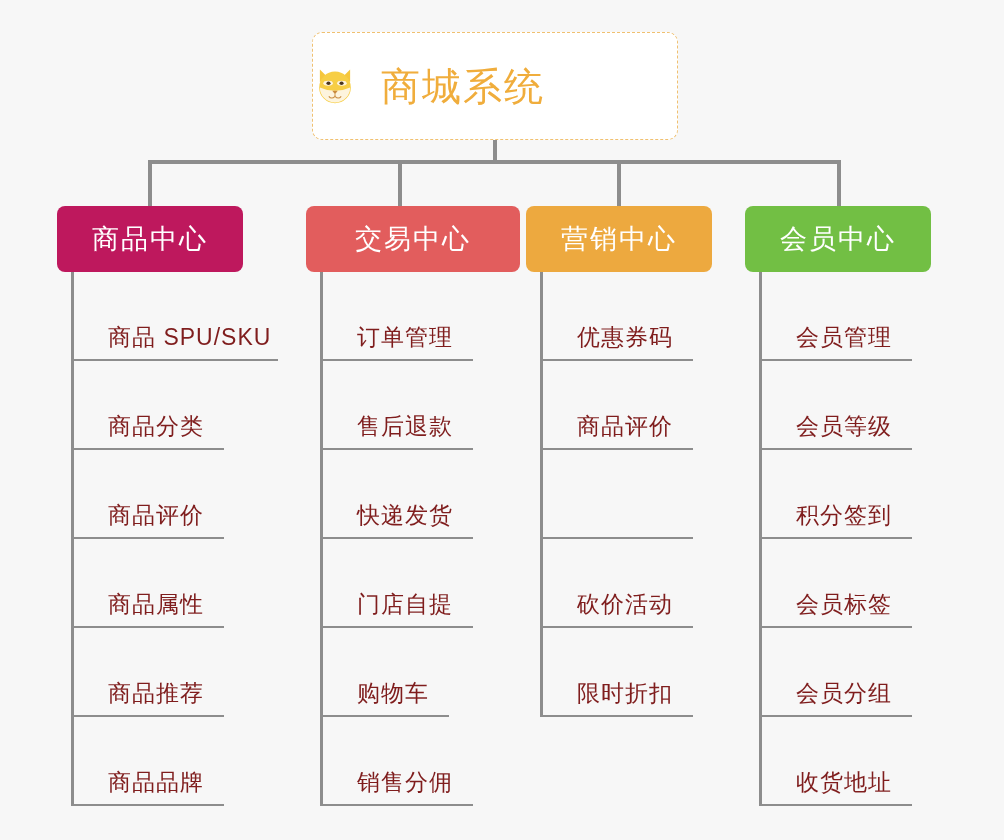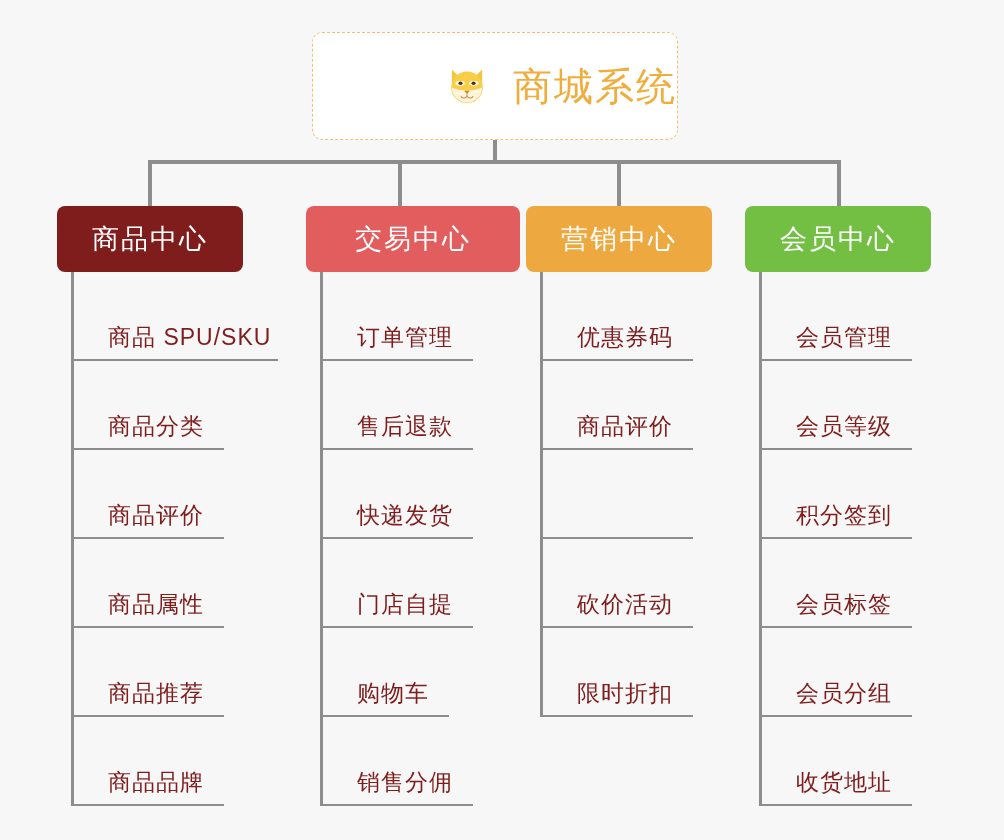--- a/index.html
+++ b/index.html
@@ -27,21 +27,21 @@
     left: 312px;
     top: 32px;
     width: 366px;
     height: 108px;
     box-sizing: border-box;
     background: #ffffff;
     border: 1px dashed #f0c070;
     border-radius: 10px;
     display: flex;
     align-items: center;
-    justify-content: flex-end;
+    justify-content: flex-start;
     gap: 24px;
   }
   .root-emoji {
     width: 44px;
     height: 44px;
     flex: 0 0 auto;
     display: block;
   }
   .root-title {
     font-size: 39px;
@@ -149,21 +149,21 @@
   <div class="conn conn-bus" style="background: rgb(141, 141, 141);"></div>
   <div id="drops">
       <div class="conn conn-drop" style="left: 148px; background: rgb(141, 141, 141);"></div>
       <div class="conn conn-drop" style="left: 398px; background: rgb(141, 141, 141);"></div>
       <div class="conn conn-drop" style="left: 617px; background: rgb(141, 141, 141);"></div>
       <div class="conn conn-drop" style="left: 837px; background: rgb(141, 141, 141);"></div>
     </div>
 
   <div id="columns">
       <div class="column" style="left: 57px; width: 186px;">
-        <div class="cat-box" style="background: #7f1d1d; width: 186px;">商品中心</div>
+        <div class="cat-box" style="background: #be185d; width: 186px;">商品中心</div>
         <div class="leaf-list" style="border-left-color: rgb(141, 141, 141);">
           <div class="leaf-item">
             <div class="leaf-underline" style="width: 204px; background: rgb(141, 141, 141);"></div>
             <span class="leaf-label">商品 SPU/SKU</span>
           </div>
           <div class="leaf-item">
             <div class="leaf-underline" style="width: 150px; background: rgb(141, 141, 141);"></div>
             <span class="leaf-label">商品分类</span>
           </div>
           <div class="leaf-item">

